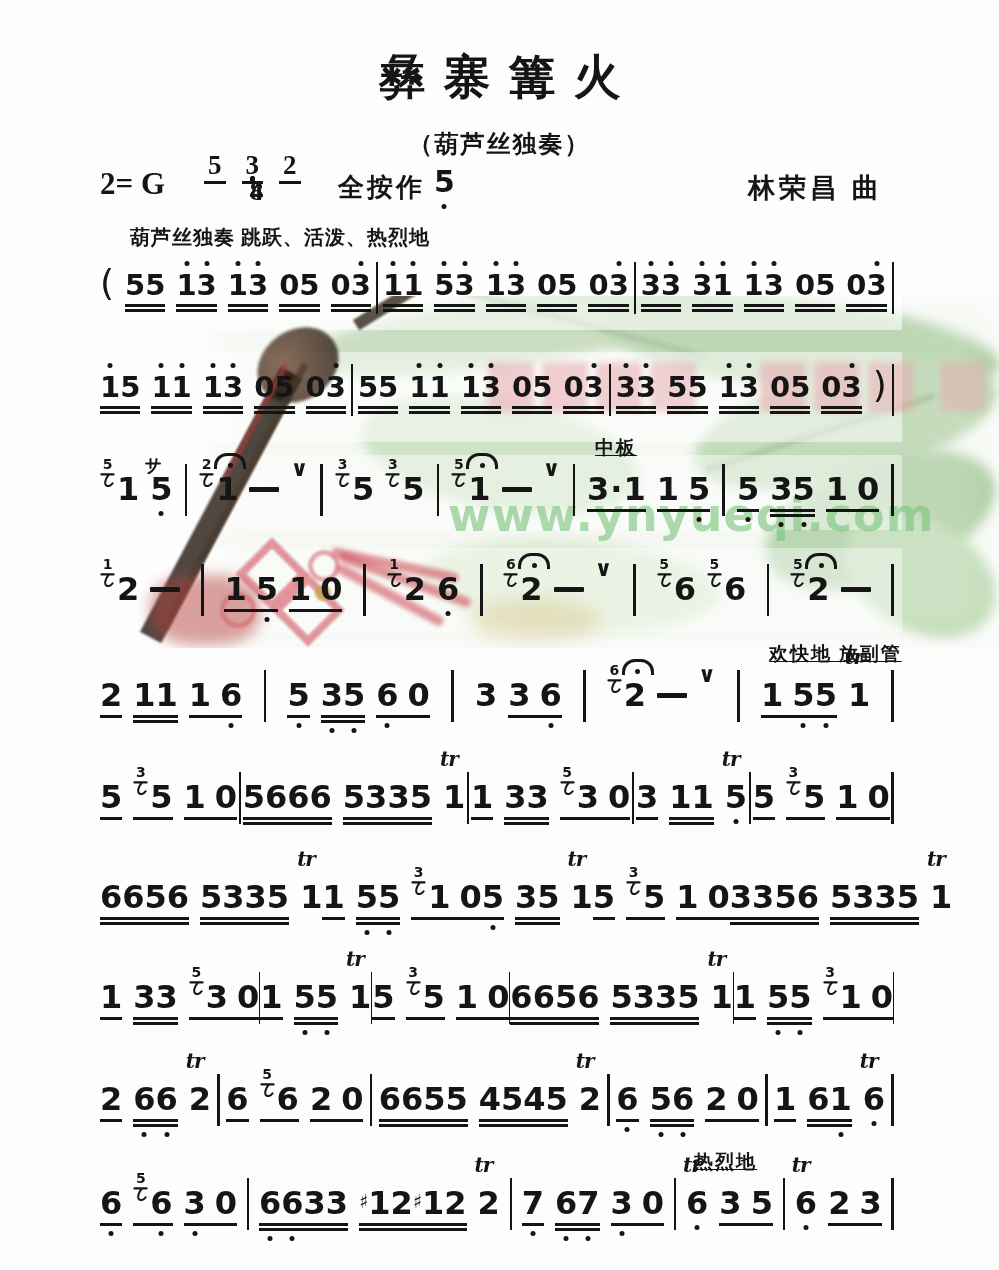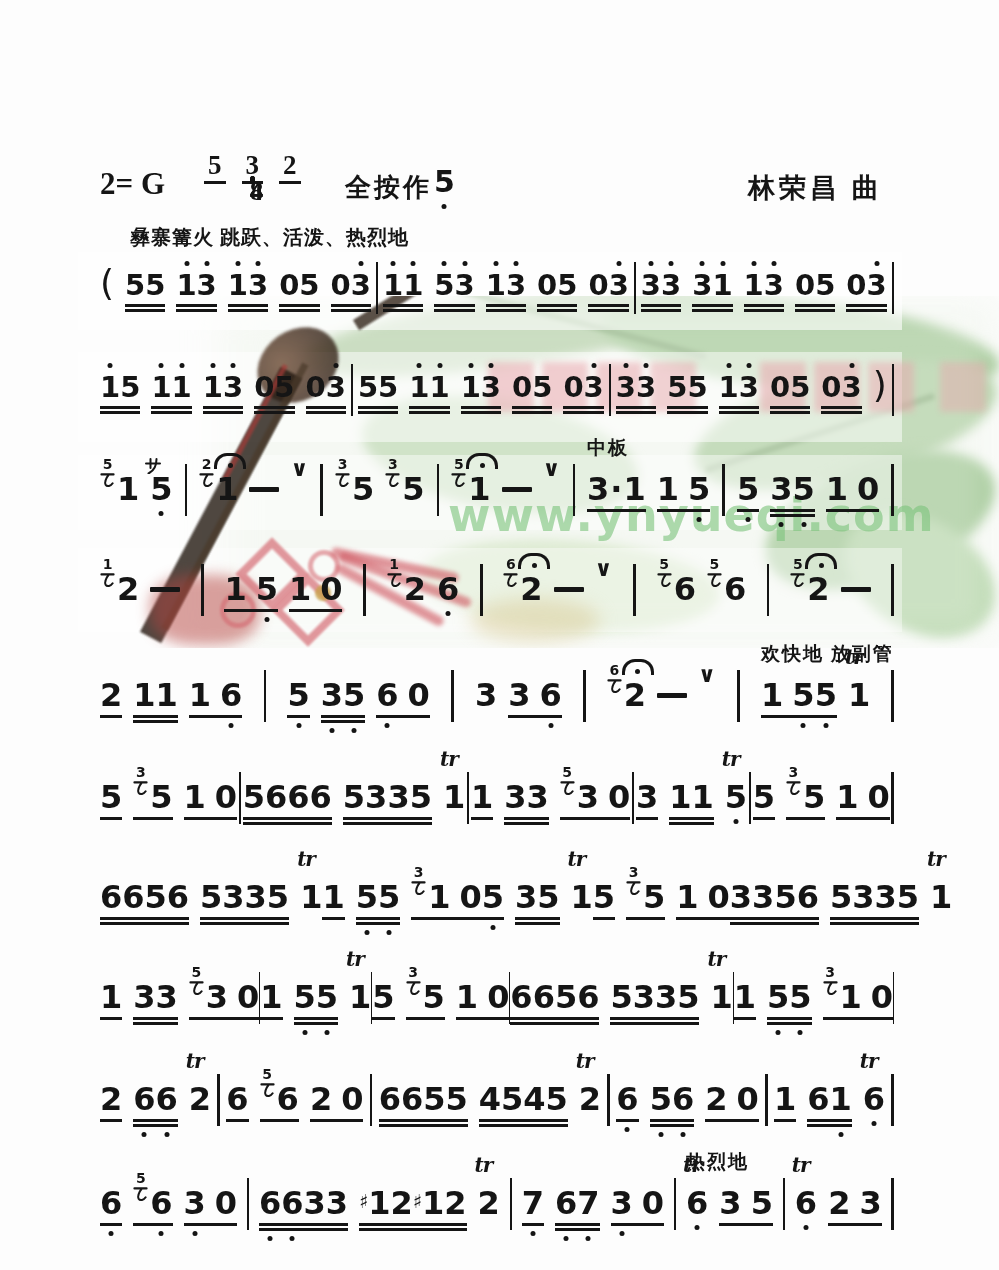--- a/index.html
+++ b/index.html
@@ -10,21 +10,21 @@
   .title{position:absolute;top:46px;left:0;width:100%;text-align:center;
          font:700 47px "Liberation Serif",serif;letter-spacing:18px;padding-left:18px;box-sizing:border-box;}
   .subtitle{position:absolute;top:128px;left:0;width:100%;text-align:center;
             font:700 24px "Liberation Serif",serif;letter-spacing:2px;}
   .key{position:absolute;left:100px;top:166px;font:700 31px "Liberation Serif",serif;}
   .fracs{position:absolute;left:204px;top:152px;display:flex;gap:16px;}
   .frac{text-align:center;}
   .frac .fn{display:block;font:700 27px "Liberation Serif",serif;line-height:27px;
             border-bottom:3.5px solid #151515;padding:0 4px 2px;}
   .frac .fd{display:block;font:700 27px "Liberation Serif",serif;line-height:27px;padding-top:2px;}
-  .fing{position:absolute;left:345px;top:170px;font:700 26px "Liberation Serif",serif;letter-spacing:3px;text-align:right;}
+  .fing{position:absolute;left:338px;top:170px;font:700 26px "Liberation Serif",serif;letter-spacing:3px;text-align:right;}
   .fnote{position:absolute;left:434px;top:164px;font:700 30px "DejaVu Sans",sans-serif;}
   .composer{position:absolute;left:748px;top:170px;font:700 27px "Liberation Serif",serif;letter-spacing:4px;}
   .tempo{position:absolute;left:130px;top:224px;font:700 20px "Liberation Serif",serif;letter-spacing:1px;}
 
   
   .photo,.photofg{position:absolute;left:70px;top:296px;width:929px;height:352px;overflow:hidden;pointer-events:none;}
   .photo{z-index:1}.photofg{z-index:3}
   .photo div,.photofg div{position:absolute;}
   .leaf{border-radius:50%;filter:blur(6px);}
   .band{position:absolute;left:78px;width:824px;background:#fff;z-index:2;}
@@ -58,22 +58,22 @@
   .dash{display:inline-block;width:30px;height:5px;background:#151515;margin-top:15px;border-radius:1px;}
   .breath{font-size:22px;font-weight:700;margin-top:-20px;}
   .orn{display:inline-flex;flex-direction:column;align-items:center;margin:-14px 2px 0 0;}
   .orn .n{font-size:14px;line-height:13px;font-weight:700;}
   .orn svg{display:block;}
   .ferm{position:absolute;top:-19px;left:50%;width:26px;height:13px;margin-left:-13px;
         border:3px solid #151515;border-bottom:none;border-radius:13px 13px 0 0;}
   .fd{position:absolute;left:50%;bottom:1px;width:5px;height:5px;margin-left:-2.5px;border-radius:50%;background:#151515;}
   .tr2{position:absolute;top:-33px;left:-3px;font:italic 700 20px "DejaVu Serif",serif;letter-spacing:-1px;}
   .sa{position:absolute;top:-26px;right:-22px;}
-  .mlabel{position:absolute;top:-37px;left:0;font:700 19px "Liberation Serif",serif;
-          white-space:nowrap;letter-spacing:2px;}
+  .mlabel{position:absolute;top:-37px;left:8px;font:700 19px "Liberation Serif",serif;
+          white-space:nowrap;letter-spacing:2px;text-decoration:underline;}
 </style>
 </head>
 <body>
 
 <div id="page">
 
   <div class="photo">
     <div class="leaf" style="left:230px;top:0;width:420px;height:70px;background:#a8c79a;transform:rotate(-8deg);"></div>
     <div class="leaf" style="left:530px;top:4px;width:400px;height:90px;background:#8ebc80;transform:rotate(6deg);"></div>
     <div class="leaf" style="left:620px;top:74px;width:310px;height:110px;background:#9cc48e;transform:rotate(-14deg);"></div>
@@ -113,39 +113,41 @@
     <div style="left:526px;top:66px;width:46px;height:50px;background:#e8a7ad;opacity:.55;filter:blur(3px);"></div>
     <div style="left:580px;top:66px;width:46px;height:50px;background:#e8a7ad;opacity:.5;filter:blur(3px);"></div>
     <div style="left:690px;top:66px;width:46px;height:50px;background:#e8a7ad;opacity:.55;filter:blur(3px);"></div>
     <div style="left:744px;top:66px;width:46px;height:50px;background:#e8a7ad;opacity:.55;filter:blur(3px);"></div>
     <div style="left:798px;top:66px;width:46px;height:50px;background:#e8a7ad;opacity:.5;filter:blur(3px);"></div>
     <div style="left:870px;top:66px;width:46px;height:50px;background:#e8a7ad;opacity:.45;filter:blur(3px);"></div>
 
     <div class="urlmark">www.ynyueqi.com</div>
   </div>
 
+  <div class="title">彝寨篝火</div>
+  <div class="subtitle">（葫芦丝独奏）</div>
   <div class="key">2= G</div>
   <div class="fracs">
     <span class="frac">
       <span class="fn">5</span>
       <span class="fd">8</span>
     </span>
     <span class="frac">
       <span class="fn">3</span>
       <span class="fd">4</span>
     </span>
     <span class="frac">
       <span class="fn">2</span>
       <span class="fd">4</span>
     </span>
   </div>
   <div class="fing">全按作</div>
   <div class="fnote"><span class="ch dd">5</span></div>
   <div class="composer">林荣昌 曲</div>
-  <div class="tempo">彝寨篝火  跳跃、活泼、热烈地</div>
+  <div class="tempo">葫芦丝独奏  跳跃、活泼、热烈地</div>
 
   <div id="score">
       <div class="line intro" style="top: 270px;">
         <span class="measure">
           <span class="tok">
             <span class="ch par">(</span>
           </span>
           <span class="tok u2">
             <span class="ch">5</span>
             <span class="ch">5</span>

